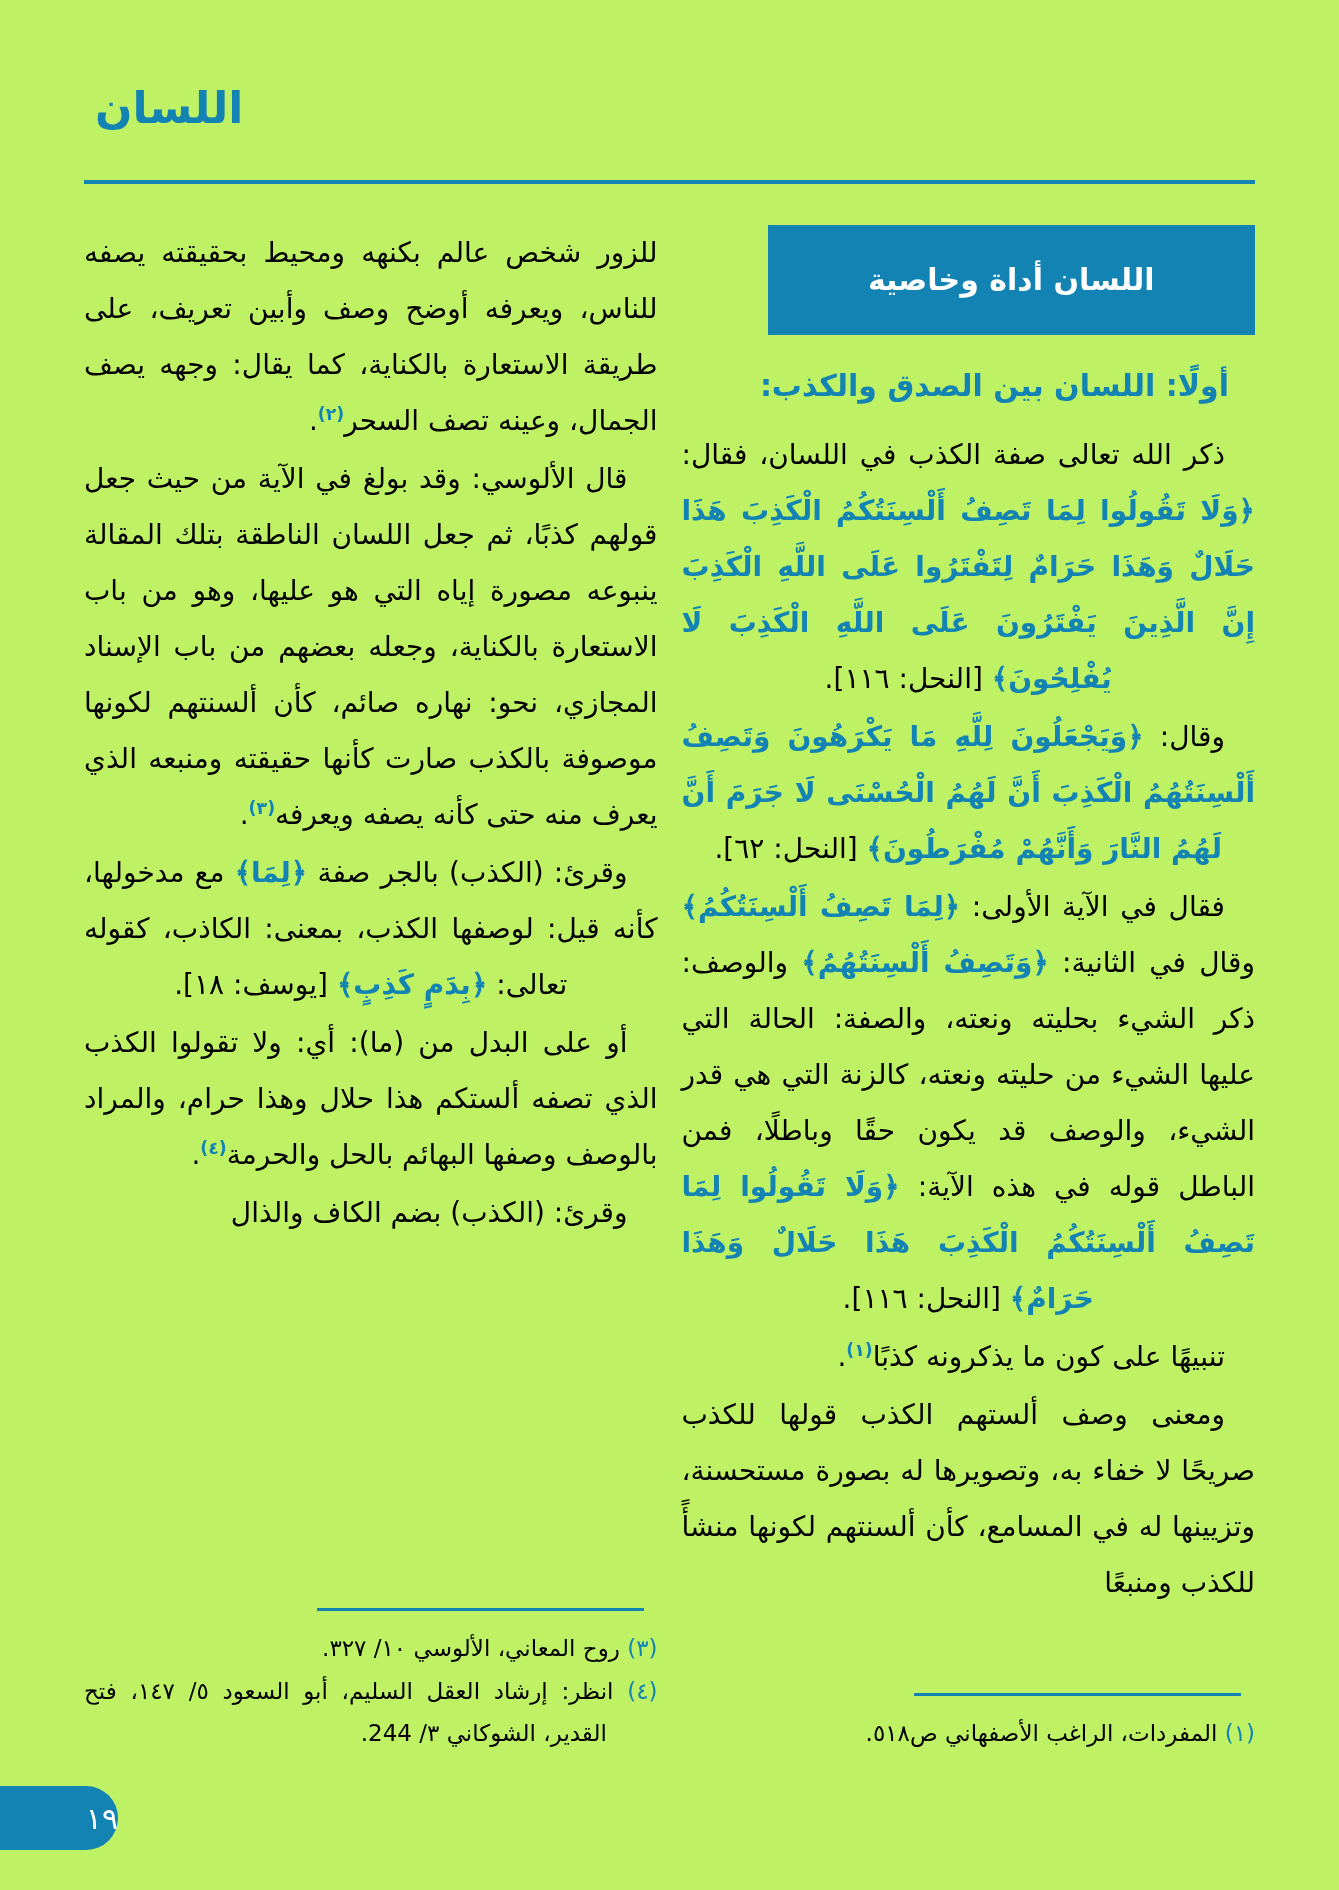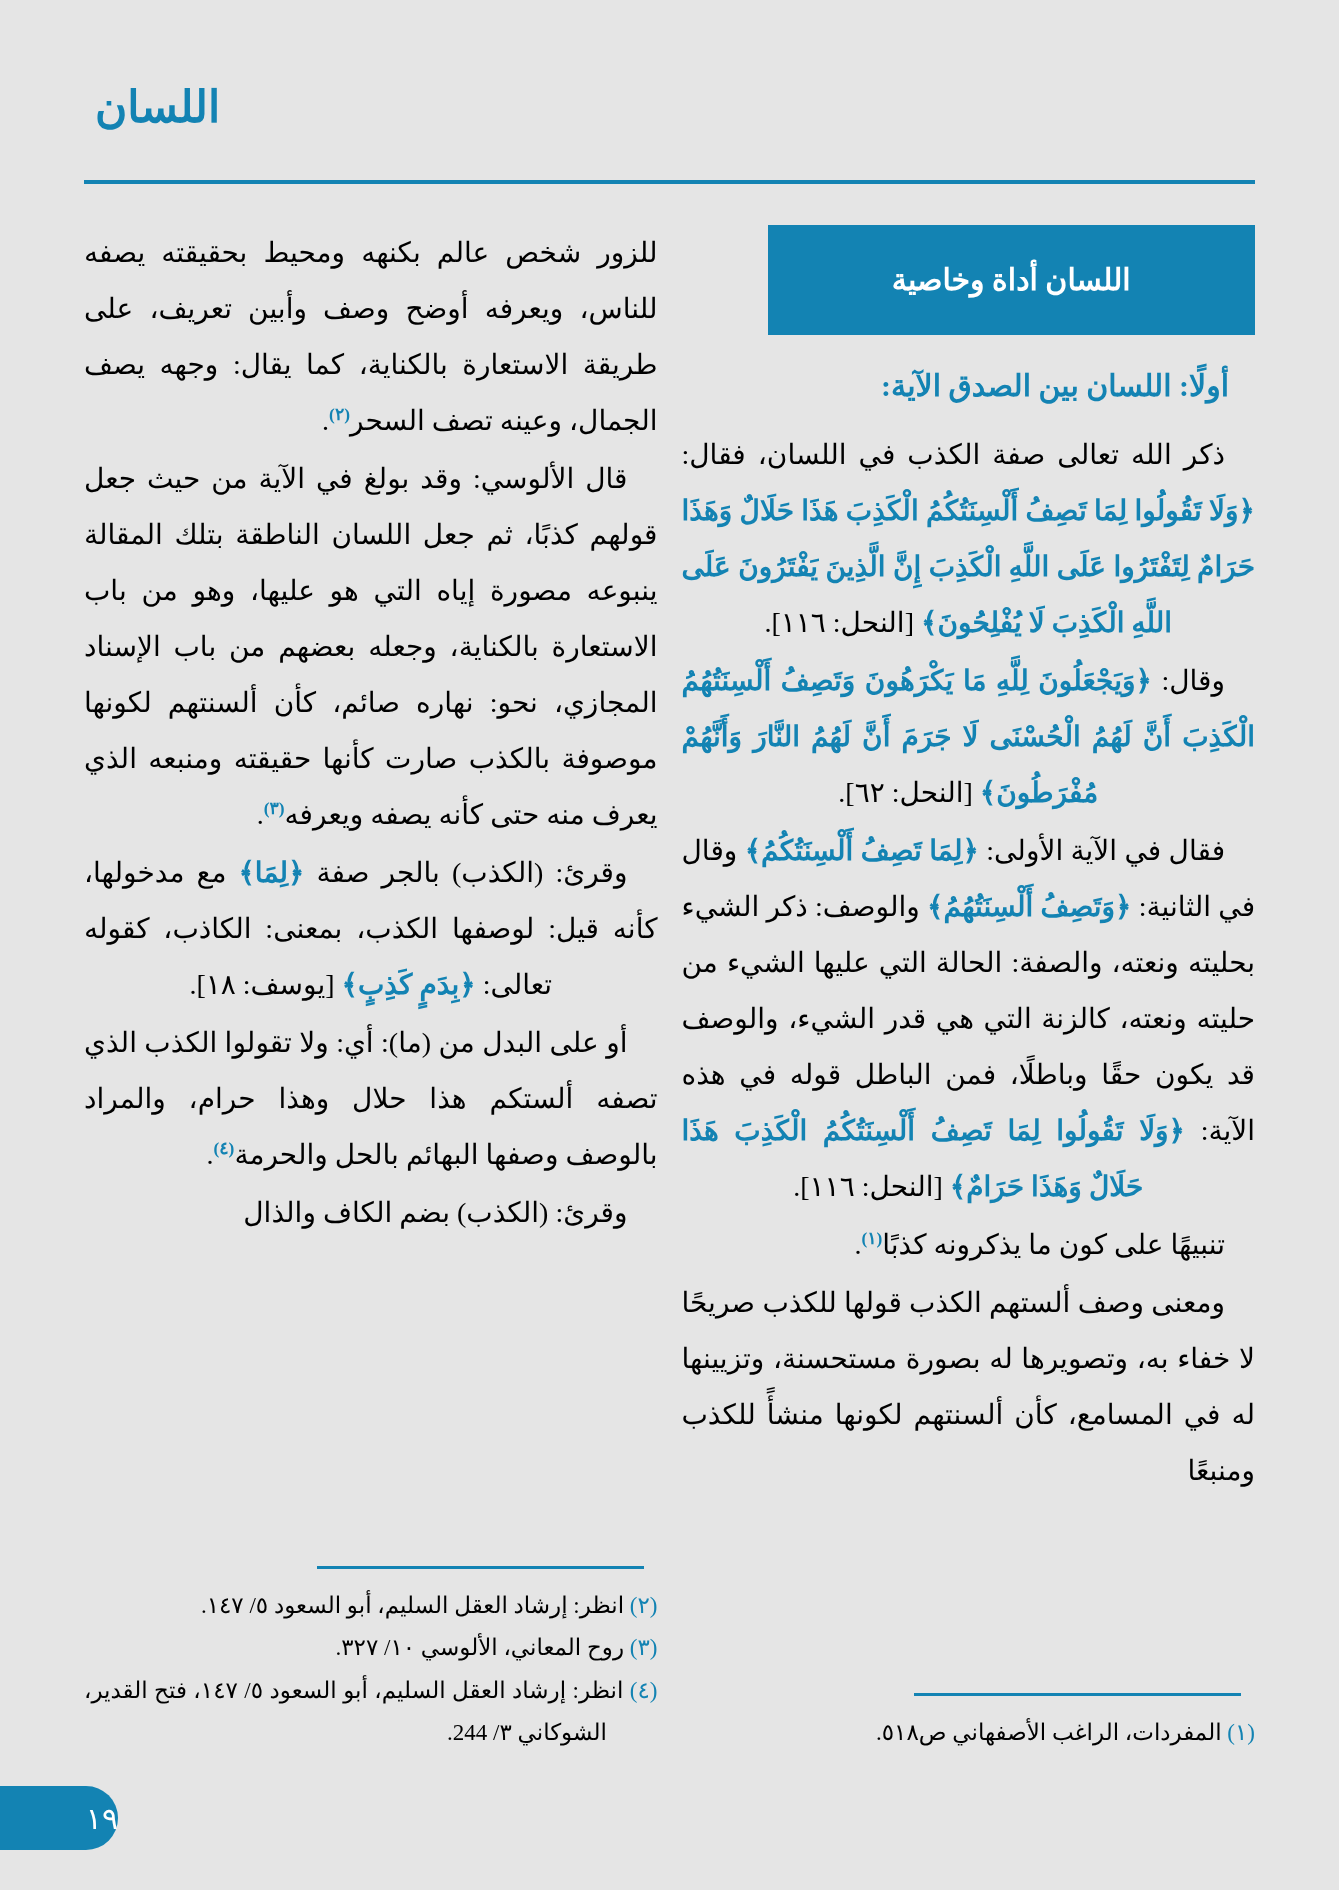--- a/index.html
+++ b/index.html
@@ -4,21 +4,21 @@
 <style>
   :root { --accent:#1383b3; --ink:#000000; }
   * { margin:0; padding:0; box-sizing:border-box; }
   html,body { background:#ffffff; }
   body {
     width:1339px; height:1890px; position:relative;
     font-family:"DejaVu Sans", sans-serif;
     color:var(--ink);
     direction:rtl;
   }
-  .page { position:absolute; inset:0; background:#e5e5e5; overflow:hidden;font-family:Liberation Serif, serif; }
+  .page { position:absolute; inset:0; background:#bef264; overflow:hidden; }
 
   
   .running-head{
     position:absolute; top:86px; left:95px;
     color:var(--accent); font-size:44px; font-weight:bold; line-height:1;
   }
   .head-rule{
     position:absolute; top:180px; left:84px; right:84px; height:4px;
     background:var(--accent);
   }
@@ -84,21 +84,21 @@
 
 <div class="page">
 
   <h1 class="running-head">اللسان</h1>
   <div class="head-rule"></div>
 
   <div class="columns">
 
     <section class="col">
       <div class="title-box">اللسان أداة وخاصية</div>
-      <h2 class="subheading">أولًا: اللسان بين الصدق الآية:</h2>
+      <h2 class="subheading">أولًا: اللسان بين الصدق والكذب:</h2>
 
       <p class="para indent verse-end"><span class="n">ذكر الله تعالى صفة الكذب في اللسان، فقال: </span><span class="q">﴿وَلَا تَقُولُوا لِمَا تَصِفُ أَلْسِنَتُكُمُ الْكَذِبَ هَذَا حَلَالٌ وَهَذَا حَرَامٌ لِتَفْتَرُوا عَلَى اللَّهِ الْكَذِبَ إِنَّ الَّذِينَ يَفْتَرُونَ عَلَى اللَّهِ الْكَذِبَ لَا يُفْلِحُونَ﴾</span><span class="r"> [النحل: ١١٦].</span></p>
 
       <p class="para indent verse-end"><span class="n">وقال: </span><span class="q">﴿وَيَجْعَلُونَ لِلَّهِ مَا يَكْرَهُونَ وَتَصِفُ أَلْسِنَتُهُمُ الْكَذِبَ أَنَّ لَهُمُ الْحُسْنَى لَا جَرَمَ أَنَّ لَهُمُ النَّارَ وَأَنَّهُمْ مُفْرَطُونَ﴾</span><span class="r"> [النحل: ٦٢].</span></p>
 
       <p class="para indent verse-end"><span class="n">فقال في الآية الأولى: </span><span class="q">﴿لِمَا تَصِفُ أَلْسِنَتُكُمُ﴾</span><span class="n"> وقال في الثانية: </span><span class="q">﴿وَتَصِفُ أَلْسِنَتُهُمُ﴾</span><span class="n"> والوصف: ذكر الشيء بحليته ونعته، والصفة: الحالة التي عليها الشيء من حليته ونعته، كالزنة التي هي قدر الشيء، والوصف قد يكون حقًا وباطلًا، فمن الباطل قوله في هذه الآية: </span><span class="q">﴿وَلَا تَقُولُوا لِمَا تَصِفُ أَلْسِنَتُكُمُ الْكَذِبَ هَذَا حَلَالٌ وَهَذَا حَرَامٌ﴾</span><span class="r"> [النحل: ١١٦].</span></p>
 
       <p class="para indent"><span class="n">تنبيهًا على كون ما يذكرونه كذبًا</span><span class="fnm">(١)</span><span class="n">.</span></p>
 
       <p class="para indent"><span class="n">ومعنى وصف ألستهم الكذب قولها للكذب صريحًا لا خفاء به، وتصويرها له بصورة مستحسنة، وتزيينها له في المسامع، كأن ألسنتهم لكونها منشأً للكذب ومنبعًا</span></p>
@@ -115,21 +115,20 @@
       <p class="para indent"><span class="n">قال الألوسي: وقد بولغ في الآية من حيث جعل قولهم كذبًا، ثم جعل اللسان الناطقة بتلك المقالة ينبوعه مصورة إياه التي هو عليها، وهو من باب الاستعارة بالكناية، وجعله بعضهم من باب الإسناد المجازي، نحو: نهاره صائم، كأن ألسنتهم لكونها موصوفة بالكذب صارت كأنها حقيقته ومنبعه الذي يعرف منه حتى كأنه يصفه ويعرفه</span><span class="fnm">(٣)</span><span class="n">.</span></p>
 
       <p class="para indent verse-end"><span class="n">وقرئ: (الكذب) بالجر صفة </span><span class="q">﴿لِمَا﴾</span><span class="n"> مع مدخولها، كأنه قيل: لوصفها الكذب، بمعنى: الكاذب، كقوله تعالى: </span><span class="q">﴿بِدَمٍ كَذِبٍ﴾</span><span class="r"> [يوسف: ١٨].</span></p>
 
       <p class="para indent"><span class="n">أو على البدل من (ما): أي: ولا تقولوا الكذب الذي تصفه ألستكم هذا حلال وهذا حرام، والمراد بالوصف وصفها البهائم بالحل والحرمة</span><span class="fnm">(٤)</span><span class="n">.</span></p>
 
       <p class="para indent"><span class="n">وقرئ: (الكذب) بضم الكاف والذال</span></p>
 
       <div class="fn-area">
         <div class="fn-rule"></div>
-        <p class="footnote"><span class="fn-marker">(٢)</span> <span class="fn-text">انظر: إرشاد العقل السليم، أبو السعود ٥/ ١٤٧.</span></p>
         <p class="footnote"><span class="fn-marker">(٣)</span> <span class="fn-text">روح المعاني، الألوسي ١٠/ ٣٢٧.</span></p>
         <p class="footnote"><span class="fn-marker">(٤)</span> <span class="fn-text">انظر: إرشاد العقل السليم، أبو السعود ٥/ ١٤٧، فتح القدير، الشوكاني ٣/ 244.</span></p>
       </div>
     </section>
 
   </div>
 
   <div class="page-badge">
       <span>١٩</span>
     </div>

